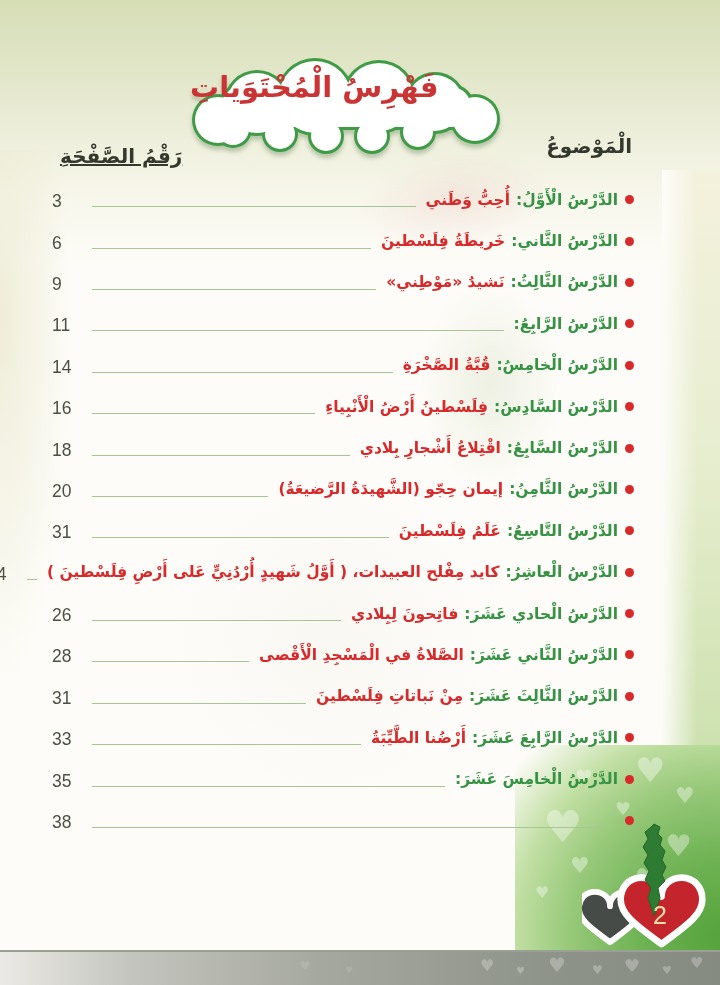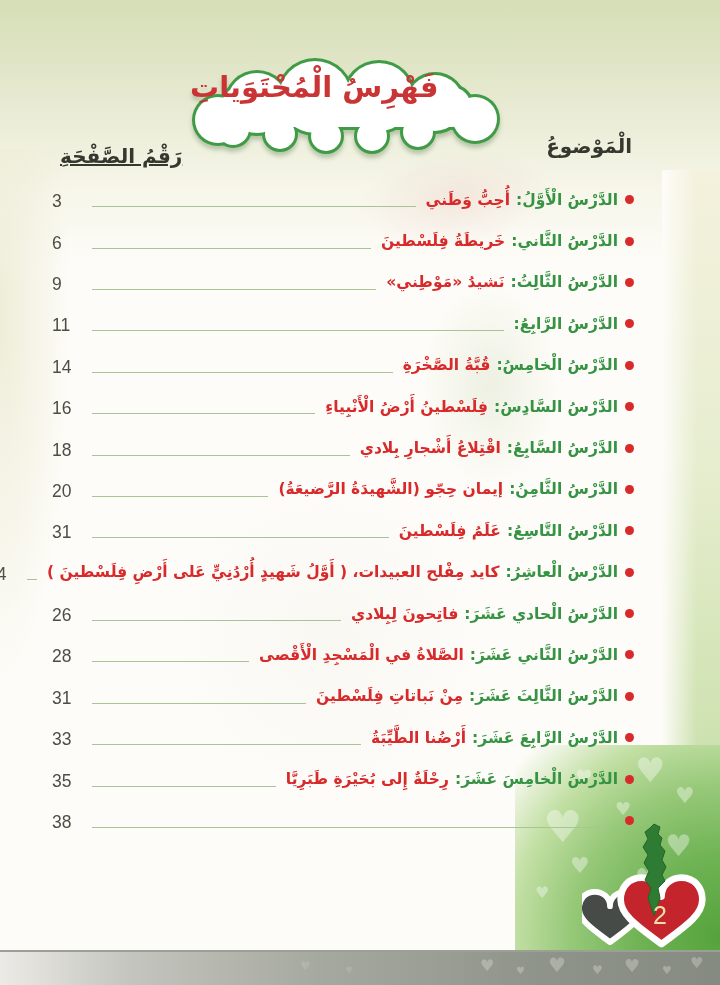--- a/index.html
+++ b/index.html
@@ -212,21 +212,20 @@
       <div class="row">
         <span class="bullet"></span>
         <span class="lbl">الدَّرْسُ الرَّابِعَ عَشَرَ:</span>
         <span class="ttl">أَرْضُنا الطَّيِّبَةُ</span>
         <span class="line"></span>
         <span class="num">33</span>
       </div>
       <div class="row">
         <span class="bullet"></span>
         <span class="lbl">الدَّرْسُ الْخامِسَ عَشَرَ:</span>
-        <span class="ttl">رِحْلَةٌ إِلى بُحَيْرَةِ طَبَرِيَّا</span>
         <span class="line"></span>
         <span class="num">35</span>
       </div>
       <div class="row">
         <span class="bullet"></span>
         <span class="line"></span>
         <span class="num">38</span>
       </div>
     </div>
 

